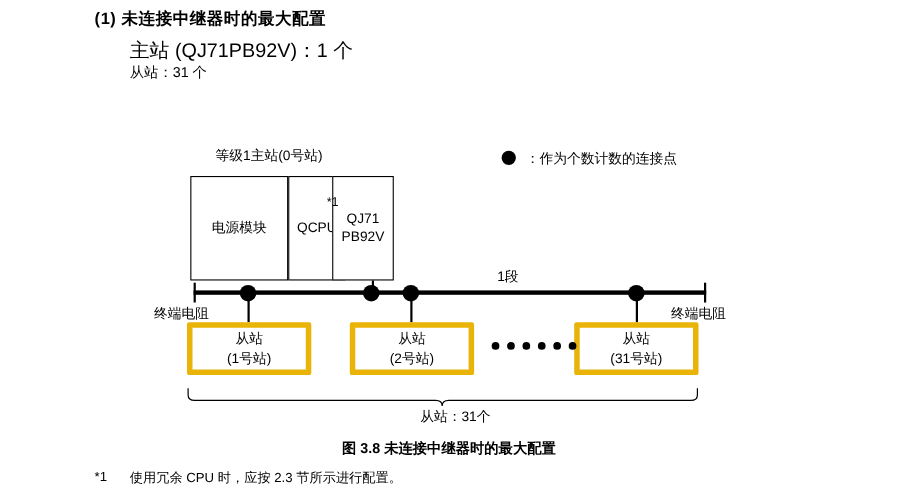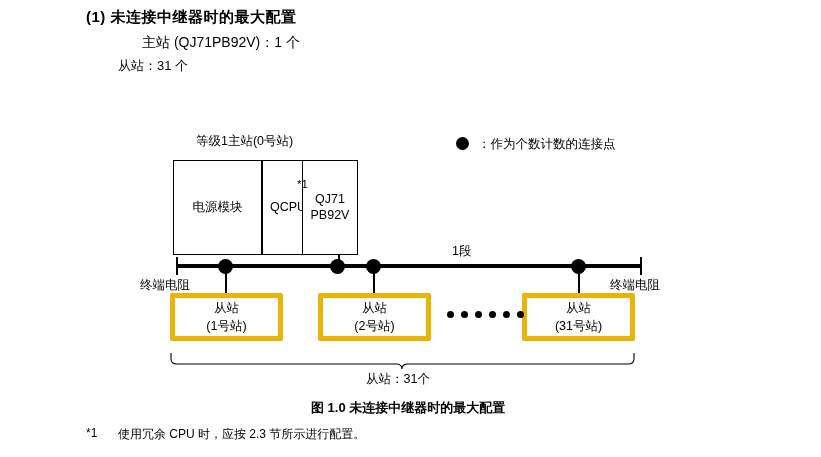--- a/index.html
+++ b/index.html
@@ -11,21 +11,21 @@
   .page{position:relative;width:727px;height:457px;}
 
   
   .head-title{
     position:absolute;left:86px;top:8px;
     font-size:15px;font-weight:bold;letter-spacing:.5px;
     white-space:nowrap;
   }
   .head-line1{
     position:absolute;left:118px;top:34px;
-    font-size:14px;white-space:nowrap;margin-left:24px;
+    font-size:18px;white-space:nowrap;
   }
   .head-line2{
     position:absolute;left:118px;top:57px;
     font-size:13px;white-space:nowrap;
   }
 
   
   .legend-dot{
     position:absolute;left:456px;top:137px;
     width:13px;height:13px;border-radius:50%;background:#000;
@@ -105,21 +105,21 @@
   .ellipsis{
     position:absolute;left:447px;top:311px;
     display:flex;gap:7px;
   }
   .ellipsis span{width:7px;height:7px;border-radius:50%;background:#000;display:block;}
 
   
   .brace{position:absolute;left:170px;top:352px;width:465px;height:18px;}
   .brace svg{display:block;}
   .brace-label{
-    position:absolute;left:366px;top:371px;font-size:12.5px;white-space:nowrap;
+    position:absolute;left:382px;top:371px;font-size:12.5px;white-space:nowrap;
   }
 
   
   .fig-caption{
     position:absolute;left:311px;top:399px;
     font-size:13px;font-weight:bold;white-space:nowrap;
   }
 
   
   .footnote-mark{
@@ -193,18 +193,18 @@
       <span></span>
   </div>
 
   <div class="brace">
     <svg width="465" height="18" viewBox="0 0 465 18">
       <path d="M1,1 L1,7 Q1,12 7,12 L226,12 Q232,12 232,17 Q232,12 238,12 L458,12 Q464,12 464,7 L464,1" fill="none" stroke="#000" stroke-width="1.1"></path>
     </svg>
   </div>
   <div class="brace-label">从站：31个</div>
 
-  <div class="fig-caption">图 1.0  未连接中继器时的最大配置</div>
+  <div class="fig-caption">图 3.8  未连接中继器时的最大配置</div>
 
   <div class="footnote-mark">*1</div>
   <div class="footnote-text">使用冗余 CPU 时，应按 2.3 节所示进行配置。</div>
 
 </div>
 
 </body></html>

